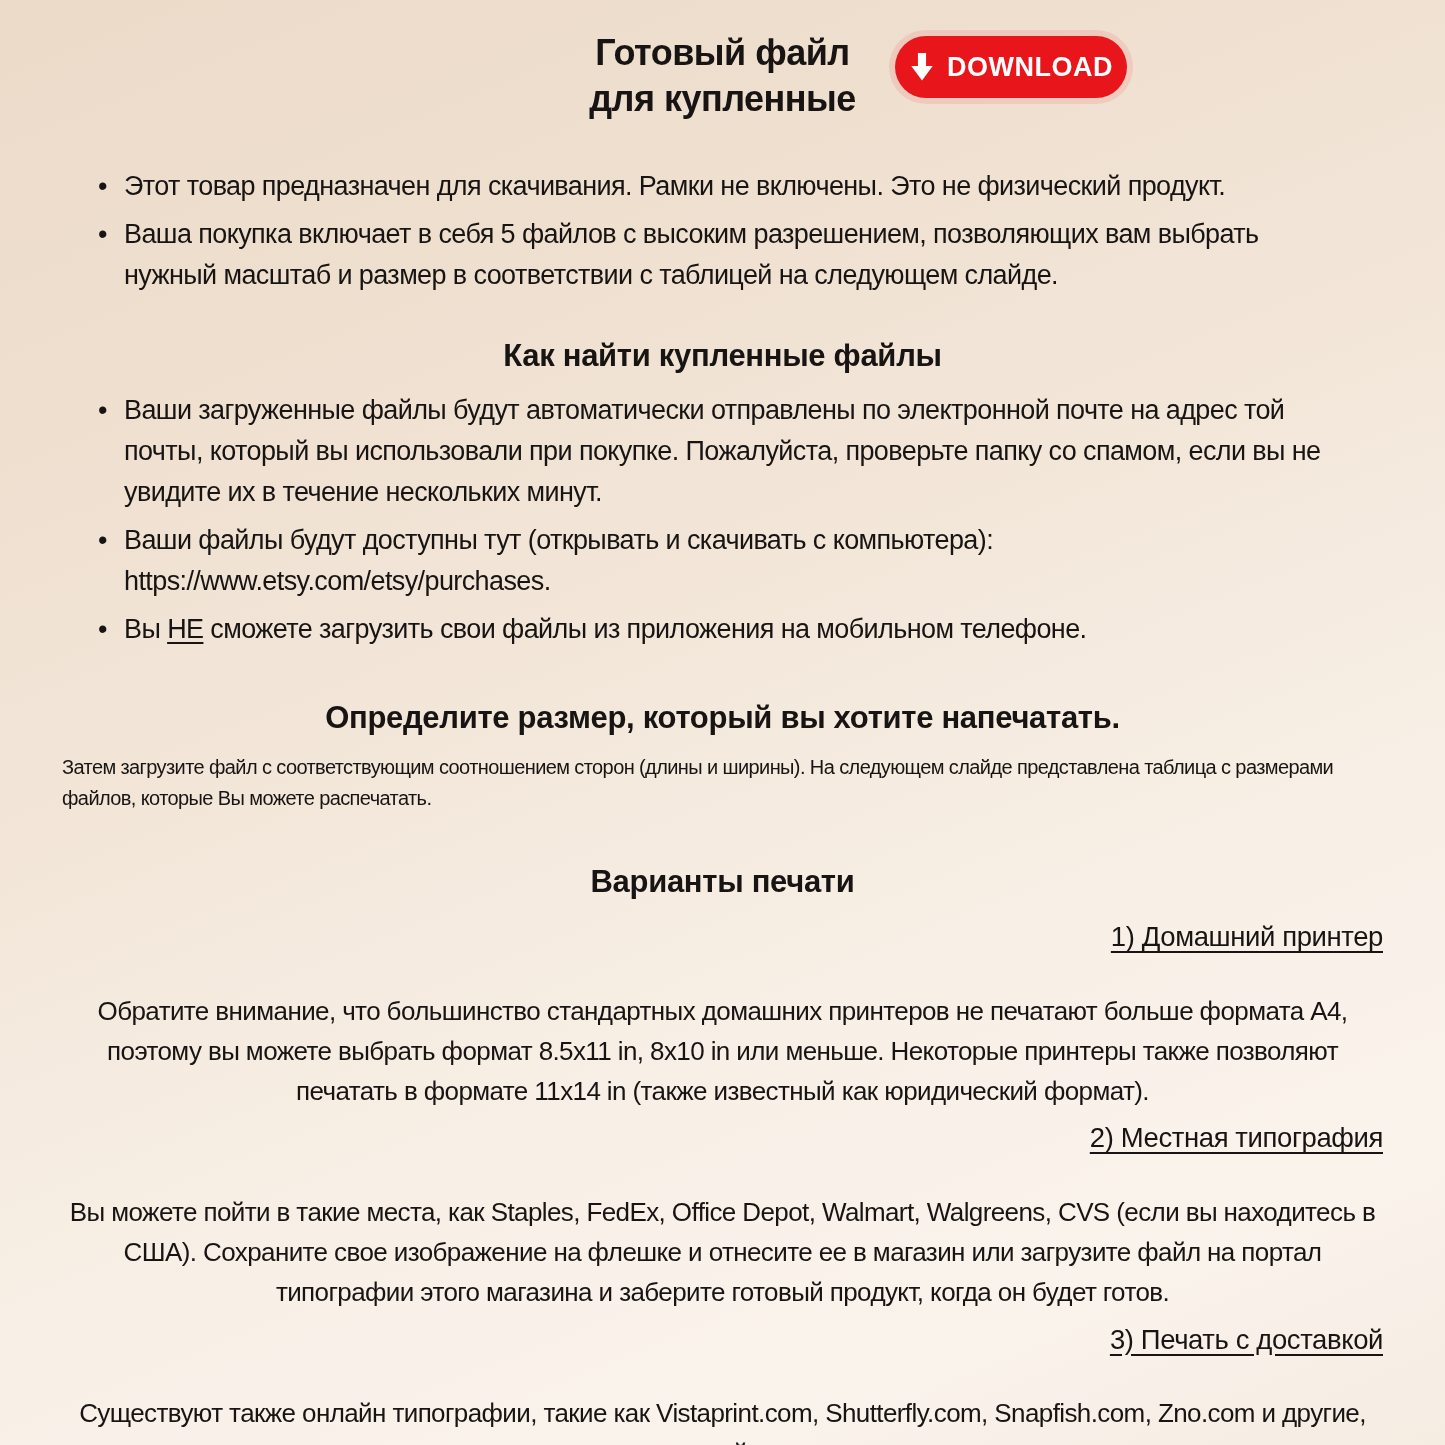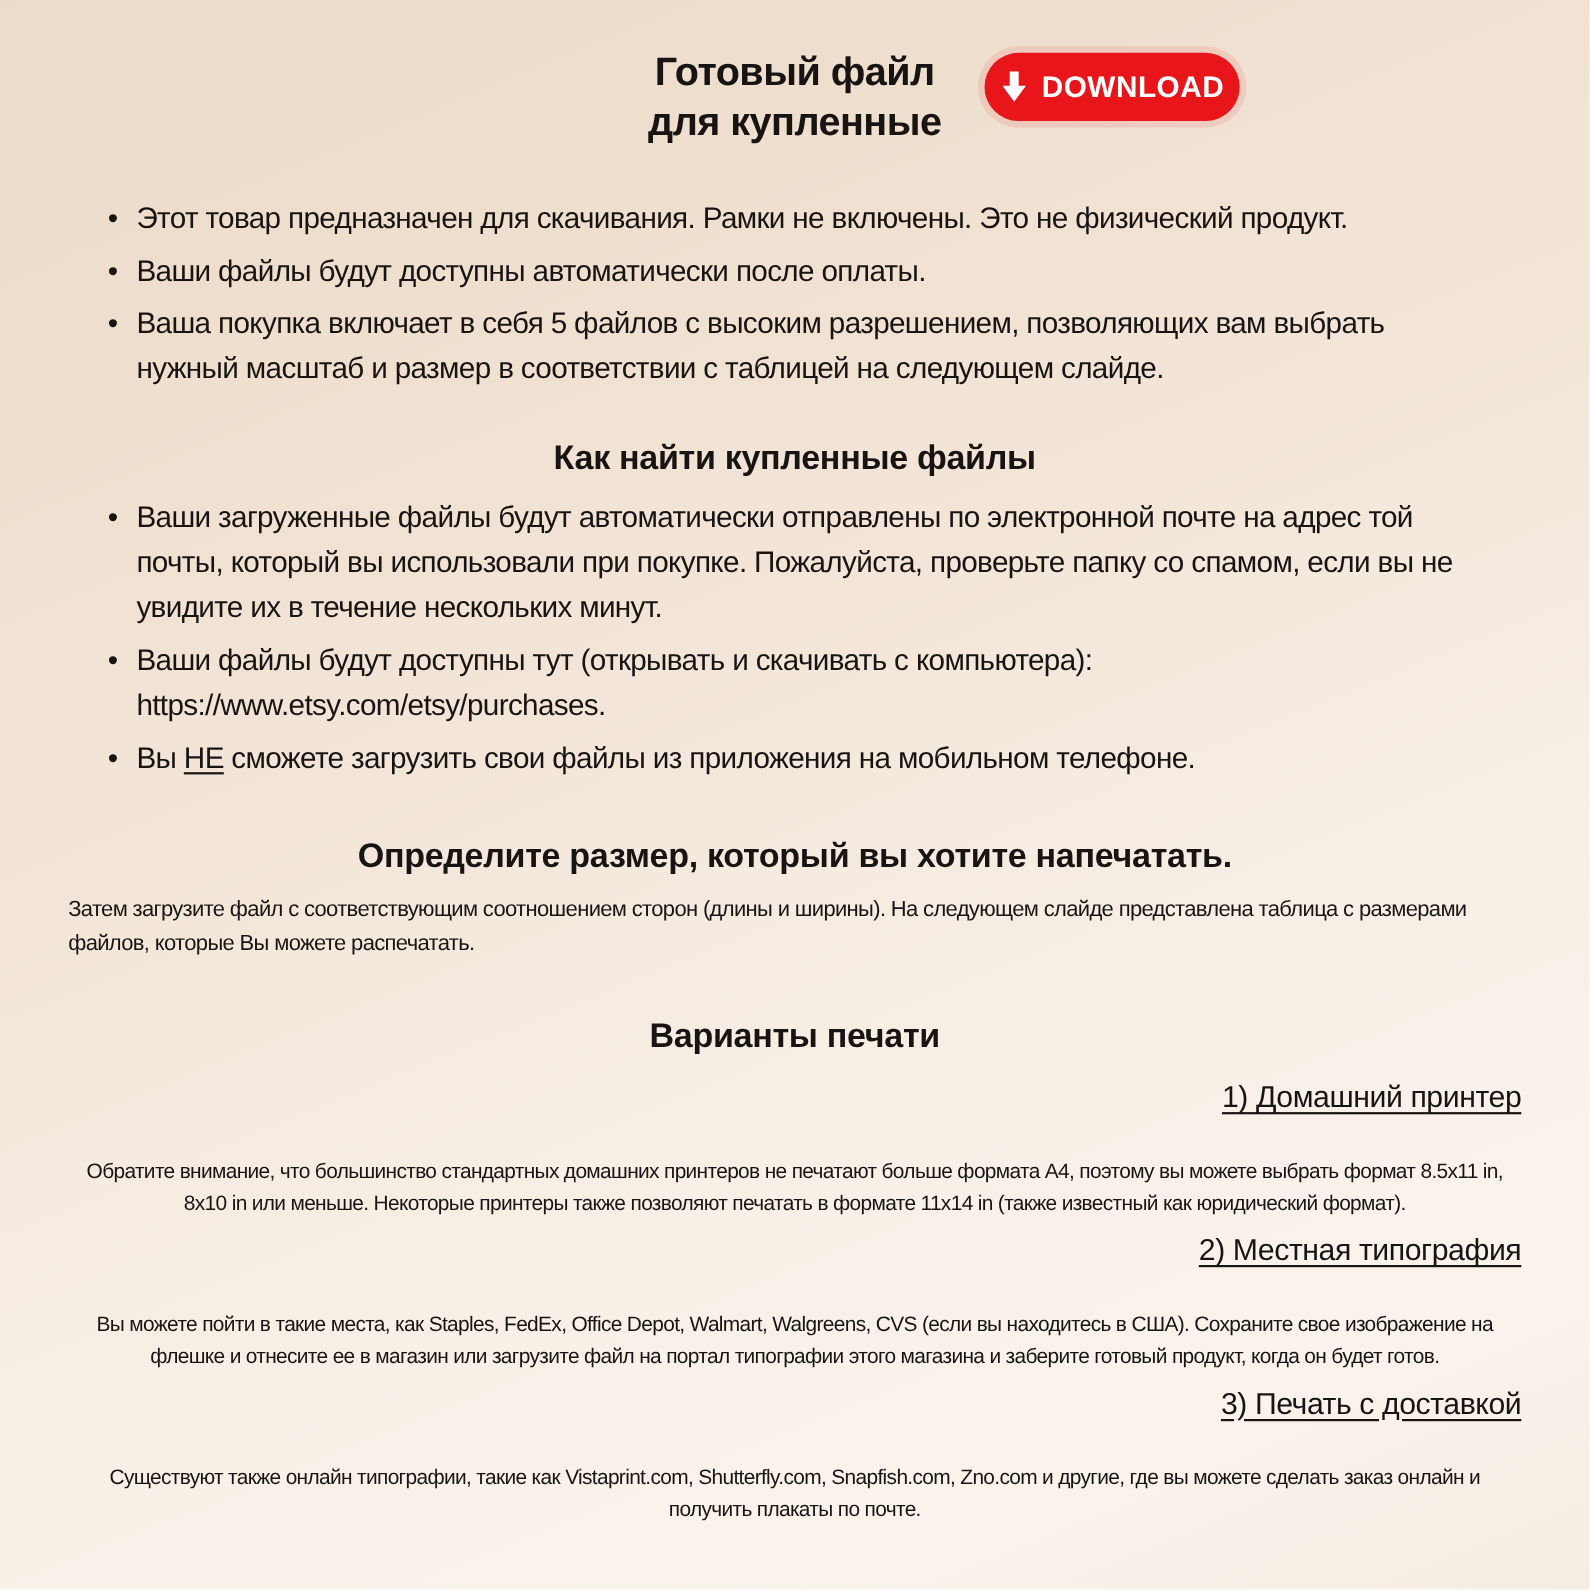--- a/index.html
+++ b/index.html
@@ -7,21 +7,21 @@
   body {
     font-family: "Liberation Sans", "DejaVu Sans", sans-serif;
     color: #171413;
     background: linear-gradient(158deg,
       #ecdbc9 0%, #efdfcf 22%, #f3e7da 45%,
       #f8f0e7 68%, #faf3ec 85%, #f5ece2 100%);
     overflow: hidden;
   }
   .page {
     width: 1445px; height: 1445px;
-    padding: 42px 62px 30px 62px;
+    padding: 30px 62px 30px 62px;
   }
   
   .header { position: relative; height: 122px; margin-bottom: 14px; }
   .title {
     text-align: center;
     font-size: 36px; font-weight: bold;
     line-height: 1.28; letter-spacing: -0.5px;
   }
   .download-btn {
     position: absolute; top: 6px; left: 833px;
@@ -55,21 +55,21 @@
     font-size: 31px; font-weight: bold; letter-spacing: -0.3px;
     margin-bottom: 16px;
   }
   .plain-paragraph {
     width: 1315px;
     font-size: 20px; letter-spacing: -0.6px; line-height: 1.55;
   }
   .centered-paragraph {
     width: 1321px;
     text-align: center;
-    font-size: 19px; letter-spacing: -0.6px; line-height: 1.55;
+    font-size: 26px; letter-spacing: -0.6px; line-height: 1.55;
     margin-bottom: 4px;
     margin-top: 33px;
   }
   .option-label {
     display: block;
     text-align: right;
     font-size: 27.5px; letter-spacing: -0.4px; line-height: 1.5;
     text-decoration: underline;
     text-underline-offset: 5px;
     margin: 6px 0 6px 0;
@@ -91,21 +91,20 @@
         <svg viewBox="0 0 24 28" xmlns="http://www.w3.org/2000/svg">
           <path d="M8.2 1h7.6v12h6.2L12 26.5 2 13h6.2z" fill="#ffffff"></path>
         </svg>
       </span>
       <span>DOWNLOAD</span>
     </button>
   </header>
 
   <ul class="bullets">
     <li>Этот товар предназначен для скачивания. Рамки не включены. Это не физический продукт.</li>
-    <li>Ваши файлы будут доступны автоматически после оплаты.</li>
     <li>Ваша покупка включает в себя 5 файлов с высоким разрешением, позволяющих вам выбрать нужный масштаб и размер в соответствии с таблицей на следующем слайде.</li>
   </ul>
 
   <h2 class="section-heading section-gap-lg">Как найти купленные файлы</h2>
 
   <ul class="bullets">
     <li>Ваши загруженные файлы будут автоматически отправлены по электронной почте на адрес той почты, который вы использовали при покупке. Пожалуйста, проверьте папку со спамом, если вы не увидите их в течение нескольких минут.</li>
     <li>
       <span>Ваши файлы будут доступны тут (открывать и скачивать с компьютера):</span><br>
       <span>https://www.etsy.com/etsy/purchases.</span>

